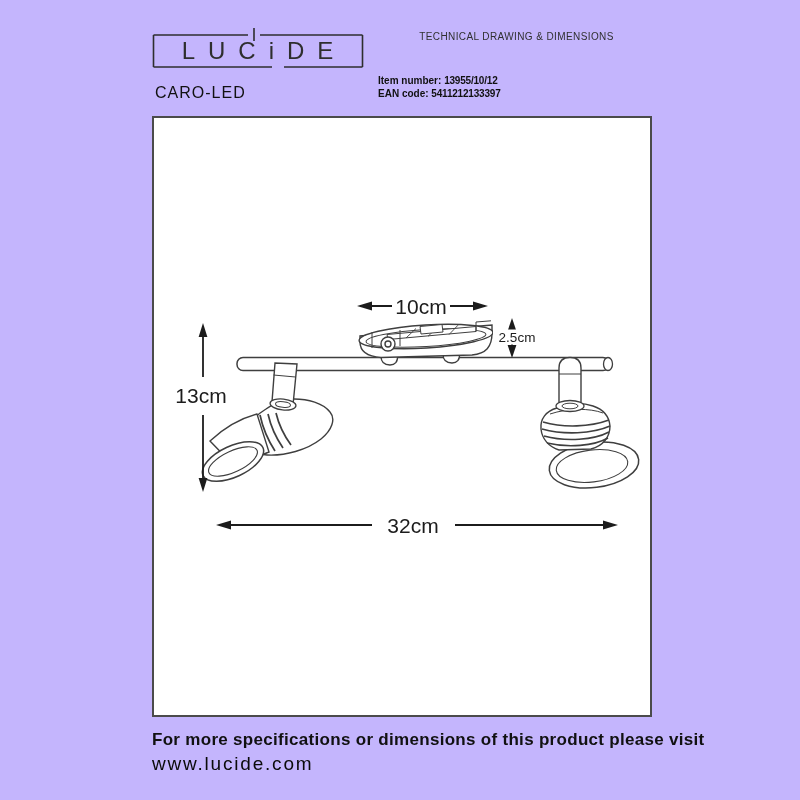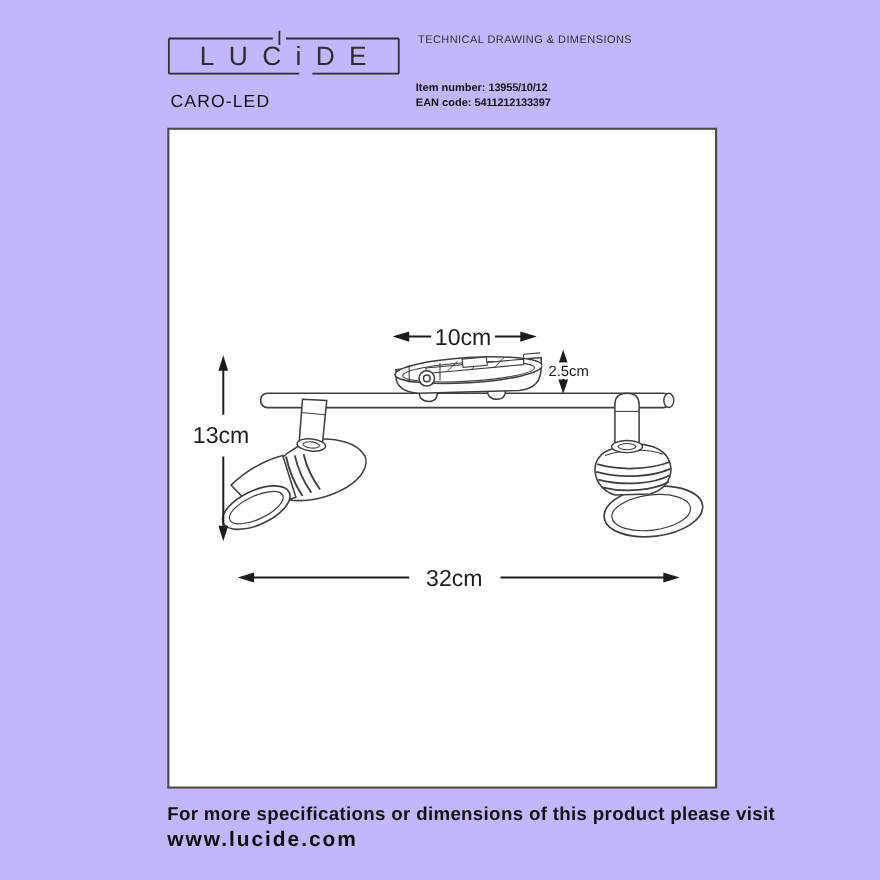--- a/index.html
+++ b/index.html
@@ -1,31 +1,31 @@
 <!DOCTYPE html>
 <html><head>
 <meta charset="utf-8">
 <style>
   html,body{margin:0;padding:0;}
   body{background:#e8e8e8;font-family:"Liberation Sans",sans-serif;}
   .page{position:relative;width:800px;height:800px;background:#c4b5fd;overflow:hidden;color:#1c1c1c;}
 
   .logo-svg{position:absolute;left:152px;top:26px;}
   .product-name{position:absolute;left:155px;top:84px;font-size:16px;font-weight:normal;letter-spacing:1px;color:#111;}
-  .doc-title{position:absolute;left:380px;top:31px;width:273px;text-align:left;font-size:10px;letter-spacing:0.4px;color:#303030;}
+  .doc-title{position:absolute;left:380px;top:31px;width:273px;text-align:center;font-size:10px;letter-spacing:0.4px;color:#303030;}
   .item-block{position:absolute;left:378px;top:74px;font-size:10px;line-height:13px;color:#111;}
   .item-block .lbl{font-weight:bold;}
   .item-block .val{font-weight:bold;letter-spacing:-0.2px;}
 
   .frame{position:absolute;left:152px;top:116px;width:496px;height:597px;border:2px solid #4b4b4b;background:#fff;box-sizing:content-box;}
   .drawing-svg{position:absolute;left:0;top:0;}
 
   .footer{position:absolute;left:152px;top:730px;}
   .footer .note{font-size:17px;font-weight:bold;letter-spacing:0.3px;color:#111;}
-  .footer .site{margin-top:3px;font-size:19px;font-weight:bold;letter-spacing:1.8px;color:#0a0a0a;text-decoration:none;display:inline-block;}
+  .footer .site{margin-top:3px;font-size:19px;font-weight:normal;letter-spacing:1.8px;color:#0a0a0a;text-decoration:none;display:inline-block;}
 
   svg text{font-family:"Liberation Sans",sans-serif;fill:#1c1c1c;}
   .dim-text{font-size:21px;}
   .dim-text-sm{font-size:13.5px;}
   .logo-text{font-size:24px;letter-spacing:13px;fill:#2e2e2e;}
 </style>
 </head>
 <body>
 
 <div class="page">

